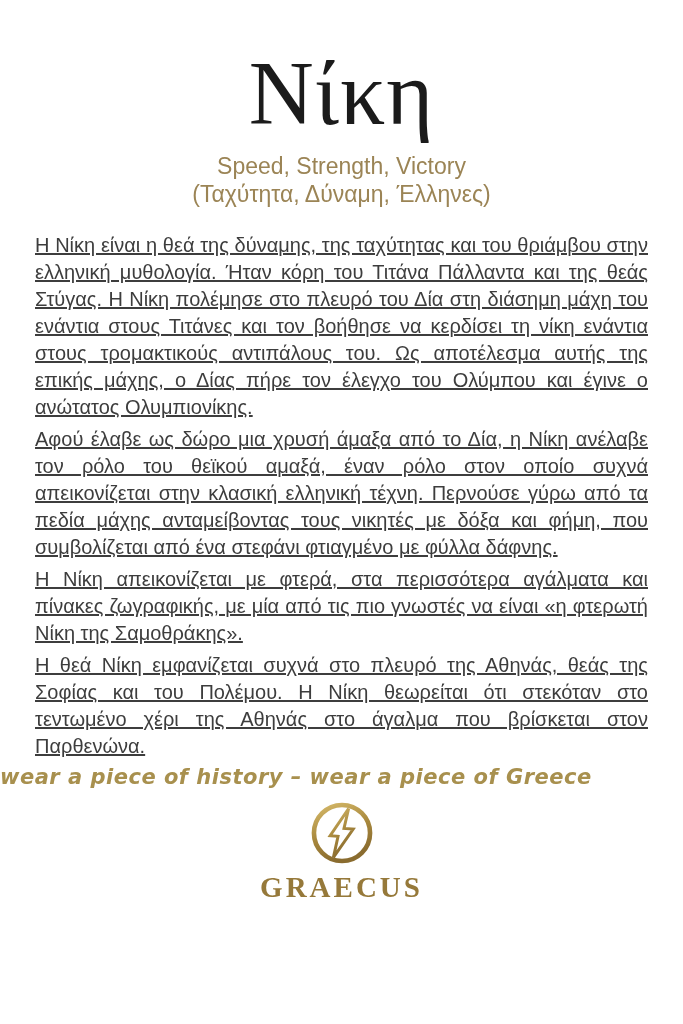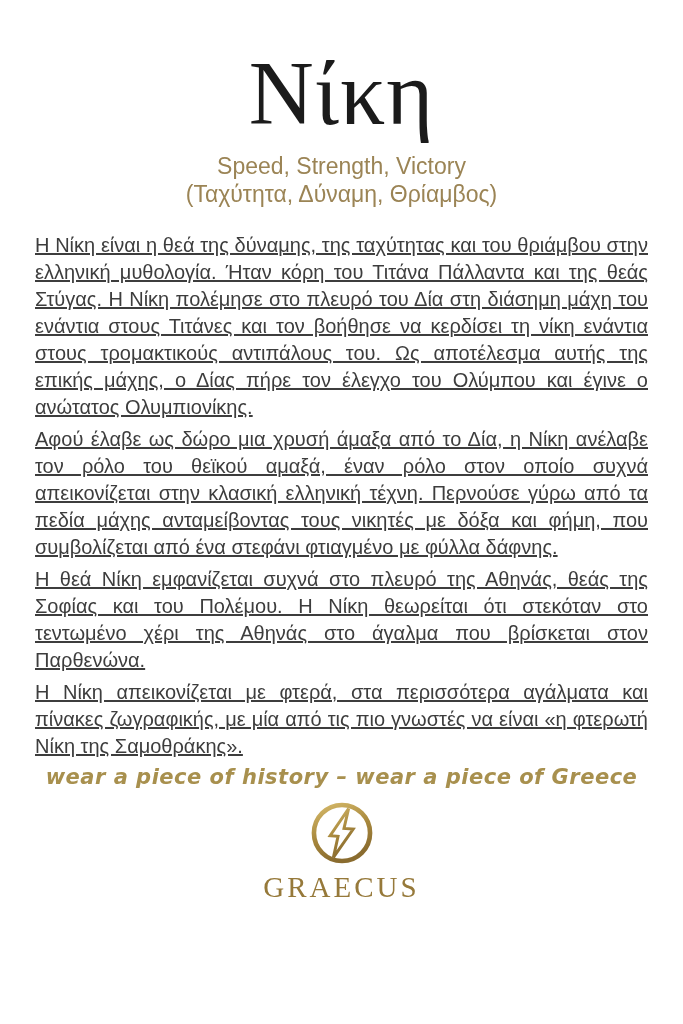--- a/index.html
+++ b/index.html
@@ -45,61 +45,60 @@
     margin:24px 35px 0 35px;
     font-size:20px;
     line-height:27px;
     color:var(--body_text,#3d3d3d);
     text-align:justify;
     text-decoration:underline;
   }
   .body-text p{margin:0 0 5px 0;}
   .tagline{
     margin-top:3px;
-    text-align:center;
     font-family:"DejaVu Sans", sans-serif;
     font-style:italic;
     font-weight:700;
     font-size:21px;
     letter-spacing:0.5px;
     color:var(--tagline_gold,#a8904e);
   }
   .logo-wrap{
     margin-top:11px;
     text-align:center;
     line-height:0;
   }
   .logo-wrap svg{width:66px;height:66px;}
   .brand{
     margin-top:5px;
     text-align:center;
     font-family:"Liberation Serif", serif;
-    font-weight:400;
+    font-weight:700;
     font-size:29px;
     letter-spacing:3px;
     color:var(--brand_gold,#96793a);
   }
 </style>
 </head>
 <body>
 
 <div class="page">
 
   <h1 class="page-title">Νίκη</h1>
 
   <div class="subtitle">
     <div>Speed, Strength, Victory</div>
-    <div>(Ταχύτητα, Δύναμη, Θρίαμβος)</div>
+    <div>(Ταχύτητα, Δύναμη, Έλληνες)</div>
   </div>
 
   <div class="body-text">
     <p>Η Νίκη είναι η θεά της δύναμης, της ταχύτητας και του θριάμβου στην ελληνική μυθολογία. Ήταν κόρη του Τιτάνα Πάλλαντα και της θεάς Στύγας. Η Νίκη πολέμησε στο πλευρό του Δία στη διάσημη μάχη του ενάντια στους Τιτάνες και τον βοήθησε να κερδίσει τη νίκη ενάντια στους τρομακτικούς αντιπάλους του. Ως αποτέλεσμα αυτής της επικής μάχης, ο Δίας πήρε τον έλεγχο του Ολύμπου και έγινε ο ανώτατος Ολυμπιονίκης.</p>
     <p>Αφού έλαβε ως δώρο μια χρυσή άμαξα από το Δία, η Νίκη ανέλαβε τον ρόλο του θεϊκού αμαξά, έναν ρόλο στον οποίο συχνά απεικονίζεται στην κλασική ελληνική τέχνη. Περνούσε γύρω από τα πεδία μάχης ανταμείβοντας τους νικητές με δόξα και φήμη, που συμβολίζεται από ένα στεφάνι φτιαγμένο με φύλλα δάφνης.</p>
+    <p>Η Νίκη απεικονίζεται με φτερά, στα περισσότερα αγάλματα και πίνακες ζωγραφικής, με μία από τις πιο γνωστές να είναι «η φτερωτή Νίκη της Σαμοθράκης».</p>
     <p>Η θεά Νίκη εμφανίζεται συχνά στο πλευρό της Αθηνάς, θεάς της Σοφίας και του Πολέμου. Η Νίκη θεωρείται ότι στεκόταν στο τεντωμένο χέρι της Αθηνάς στο άγαλμα που βρίσκεται στον Παρθενώνα.</p>
-    <p>Η Νίκη απεικονίζεται με φτερά, στα περισσότερα αγάλματα και πίνακες ζωγραφικής, με μία από τις πιο γνωστές να είναι «η φτερωτή Νίκη της Σαμοθράκης».</p>
   </div>
 
   <div class="tagline">wear a piece of history – wear a piece of Greece</div>
 
   <div class="logo-wrap">
     <svg viewBox="0 0 100 100" aria-hidden="true">
       <defs>
         <linearGradient id="goldgrad" x1="0" y1="0" x2="0.35" y2="1">
           <stop offset="0" style="stop-color:var(--logo_gold_light,#d6ba6a)"></stop>
           <stop offset="0.55" style="stop-color:var(--logo_gold,#a8883d)"></stop>

